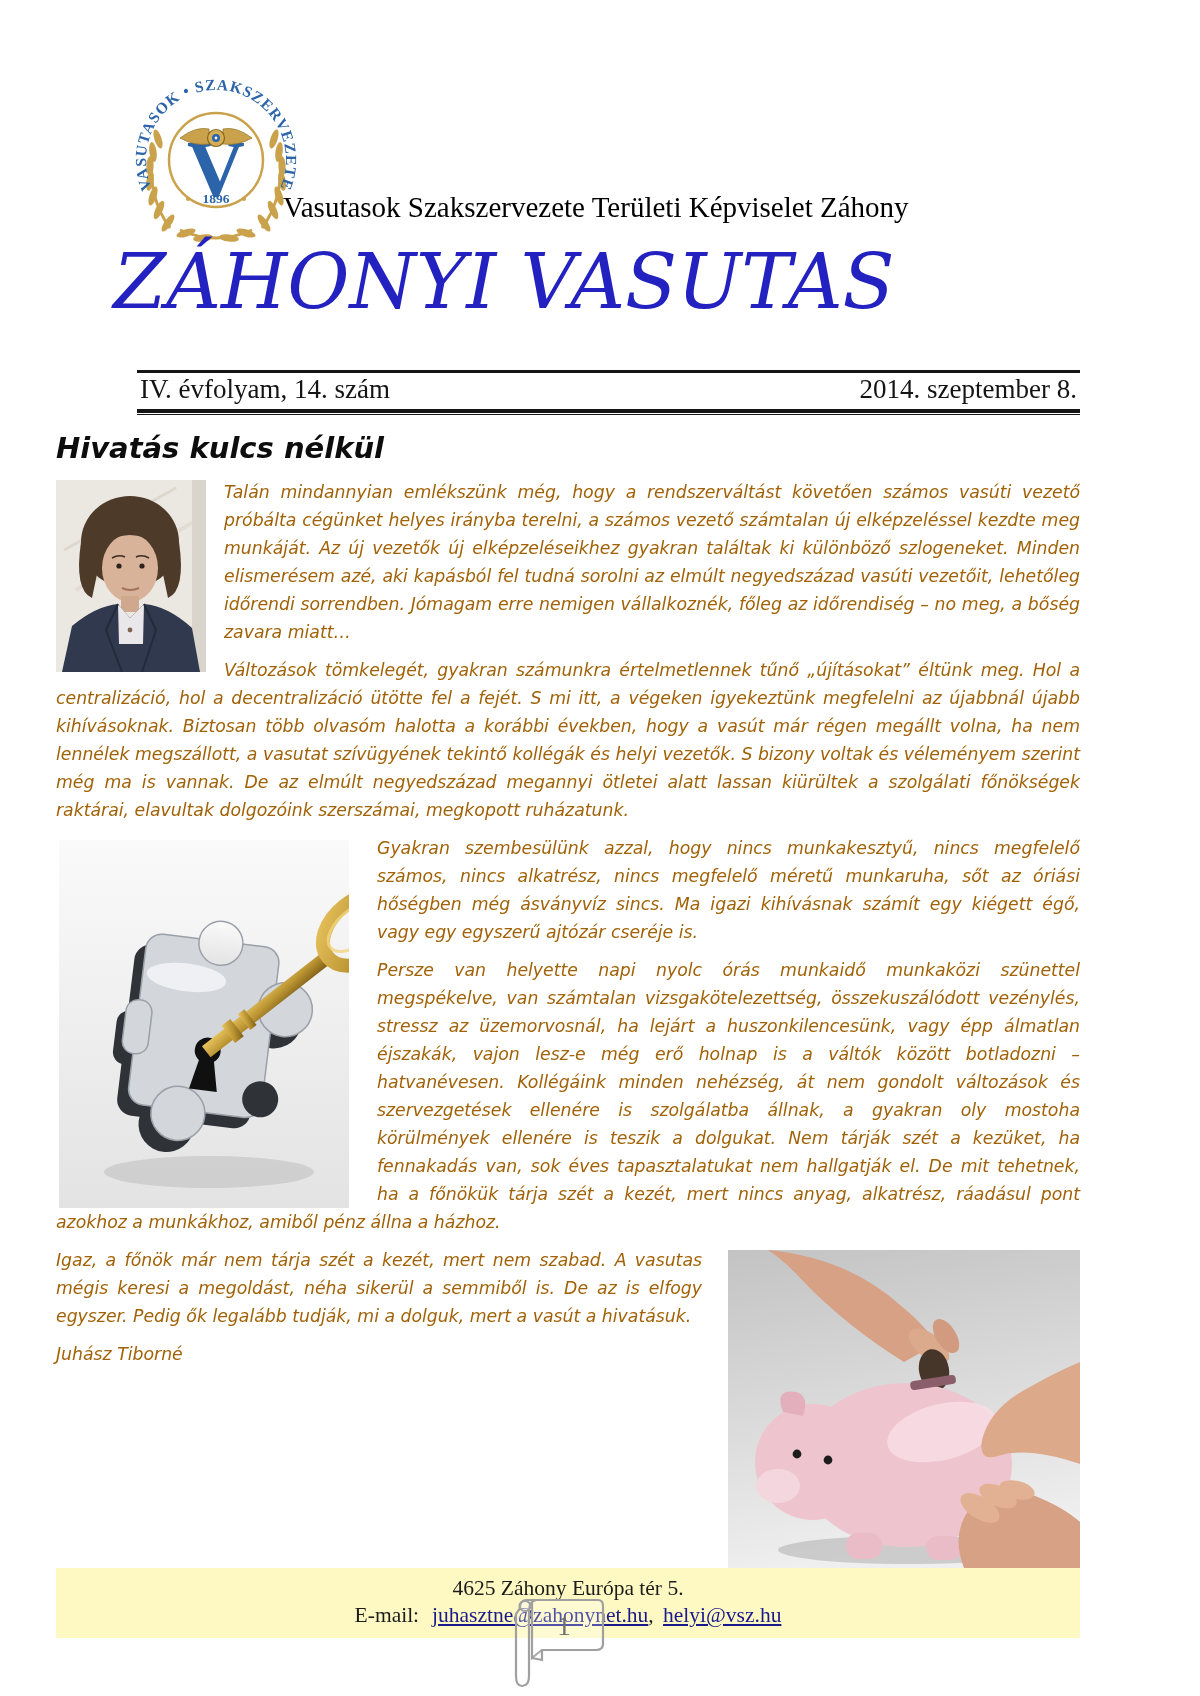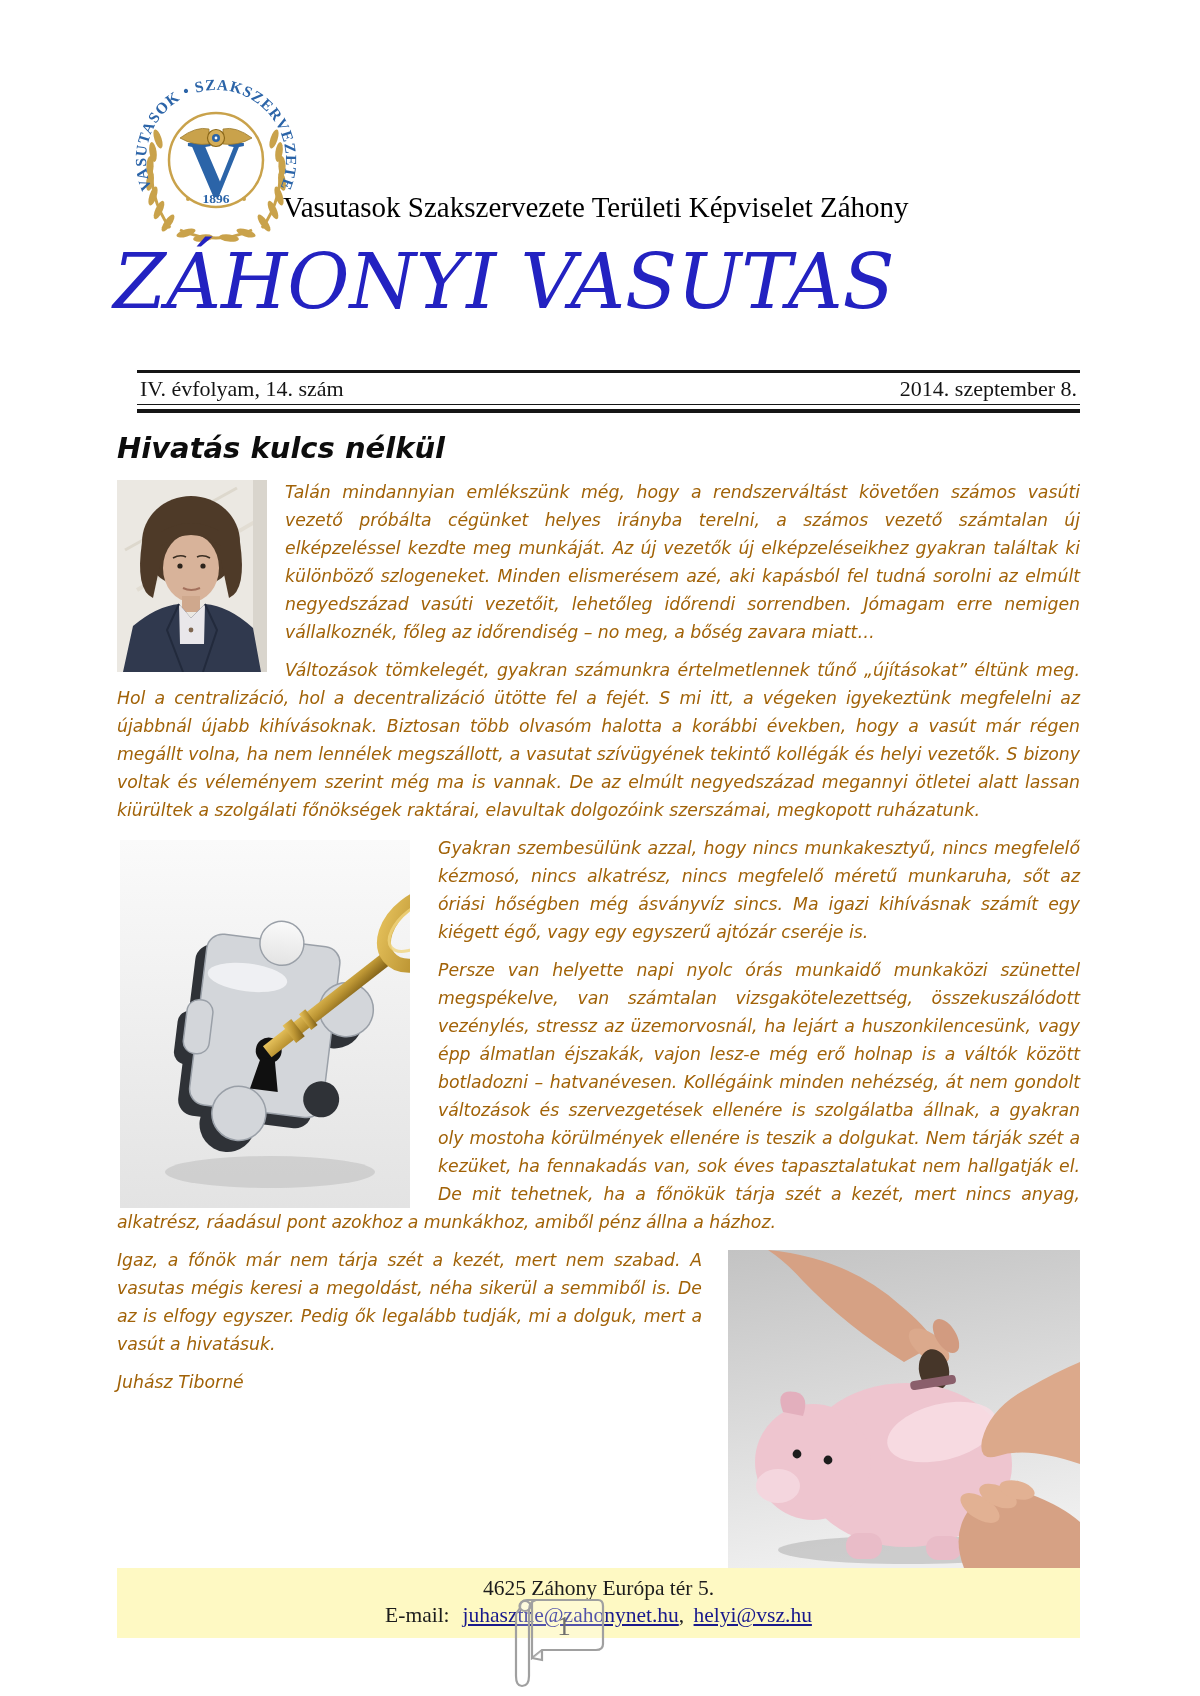--- a/index.html
+++ b/index.html
@@ -8,27 +8,27 @@
 
   
   .logo { position:absolute; left:128px; top:60px; width:176px; height:188px; }
   .org-name { position:absolute; left:283px; top:184px; font-family:"Liberation Serif",serif;
               font-size:29px; color:#000000; white-space:nowrap;margin-top:7px; }
   .masthead { position:absolute; left:0; top:232px; width:1008px; text-align:center;
               font-family:"DejaVu Serif",serif; font-style:italic; font-size:76px;
               line-height:100px; color:#2322c1; white-space:nowrap; }
   .issue-bar { position:absolute; left:137px; top:370px; width:943px; box-sizing:border-box;
                border-top:3px solid #161616; border-bottom:1px solid #161616;
-               display:flex; justify-content:space-between; padding:3px 3px 2px;
-               font-family:"Liberation Serif",serif; font-size:22px; line-height:26px; color:#141414;gap:8px; }
+               display:flex; justify-content:space-between; padding:3px 3px 12px;
+               font-family:"Liberation Serif",serif; font-size:27px; line-height:26px; color:#141414;gap:8px; }
   .issue-thick { position:absolute; left:137px; top:409px; width:943px; height:0;
                  border-top:4px solid #161616; }
 
   
-  main { padding:430px 120px 0 117px; }
+  main { padding:430px 120px 0 56px; }
   h1 { margin:0 0 12px 0; font-family:"DejaVu Sans",sans-serif; font-style:italic;
        font-weight:700; font-size:29px; line-height:36px; color:#0d0d0d; }
   .article p { margin:0 0 10px 0; font-style:italic; font-size:17.3px; line-height:28px;
                text-align:justify; color:#a16207; }
   .photo { display:block; }
   .portrait { float:left; width:150px; height:192px; margin:2px 18px 12px 0; }
   .puzzle   { float:left; width:290px; height:368px; margin:6px 28px 0 3px; }
   .piggy    { float:right; width:352px; height:318px; margin:4px 0 0 26px; }
   .closing { text-align:left; }
   .signature { text-align:right; padding-right:10px; margin-top:8px !important; }
@@ -179,21 +179,21 @@
         </g>
         <g transform="translate(152,208) rotate(-38)">
           <rect x="-6" y="-7" width="160" height="14" fill="url(#gold)"></rect>
           <rect x="22" y="-11" width="11" height="22" fill="url(#gold)"></rect>
           <rect x="42" y="-10" width="8" height="20" fill="url(#gold)"></rect>
           <ellipse cx="192" cy="0" rx="44" ry="30" fill="none" stroke="url(#gold)" stroke-width="14"></ellipse>
           <ellipse cx="192" cy="-6" rx="36" ry="18" fill="none" stroke="#f0d47e" stroke-width="3" opacity="0.8"></ellipse>
         </g>
       </svg>
 
-      <p>Gyakran szembesülünk azzal, hogy nincs munkakesztyű, nincs megfelelő kézmosó, nincs alkatrész, nincs megfelelő méretű munkaruha, sőt az óriási hőségben még ásványvíz sincs. Ma igazi kihívásnak számít egy kiégett égő, vagy egy egyszerű ajtózár cseréje is.</p>
+      <p>Gyakran szembesülünk azzal, hogy nincs munkakesztyű, nincs megfelelő számos, nincs alkatrész, nincs megfelelő méretű munkaruha, sőt az óriási hőségben még ásványvíz sincs. Ma igazi kihívásnak számít egy kiégett égő, vagy egy egyszerű ajtózár cseréje is.</p>
       <p>Persze van helyette napi nyolc órás munkaidő munkaközi szünettel megspékelve, van számtalan vizsgakötelezettség, összekuszálódott vezénylés, stressz az üzemorvosnál, ha lejárt a huszonkilencesünk, vagy épp álmatlan éjszakák, vajon lesz-e még erő holnap is a váltók között botladozni – hatvanévesen. Kollégáink minden nehézség, át nem gondolt változások és szervezgetések ellenére is szolgálatba állnak, a gyakran oly mostoha körülmények ellenére is teszik a dolgukat. Nem tárják szét a kezüket, ha fennakadás van, sok éves tapasztalatukat nem hallgatják el. De mit tehetnek, ha a főnökük tárja szét a kezét, mert nincs anyag, alkatrész, ráadásul pont azokhoz a munkákhoz, amiből pénz állna a házhoz.</p>
 
       <svg class="photo piggy" viewBox="0 0 352 318">
         <defs>
           <linearGradient id="pg-bg" x1="0" y1="0" x2="0.2" y2="1">
             <stop offset="0" stop-color="#c3c3c3"></stop>
               <stop offset="1" stop-color="#efefef"></stop>
           </linearGradient>
         </defs>
         <rect width="352" height="318" fill="url(#pg-bg)"></rect>

